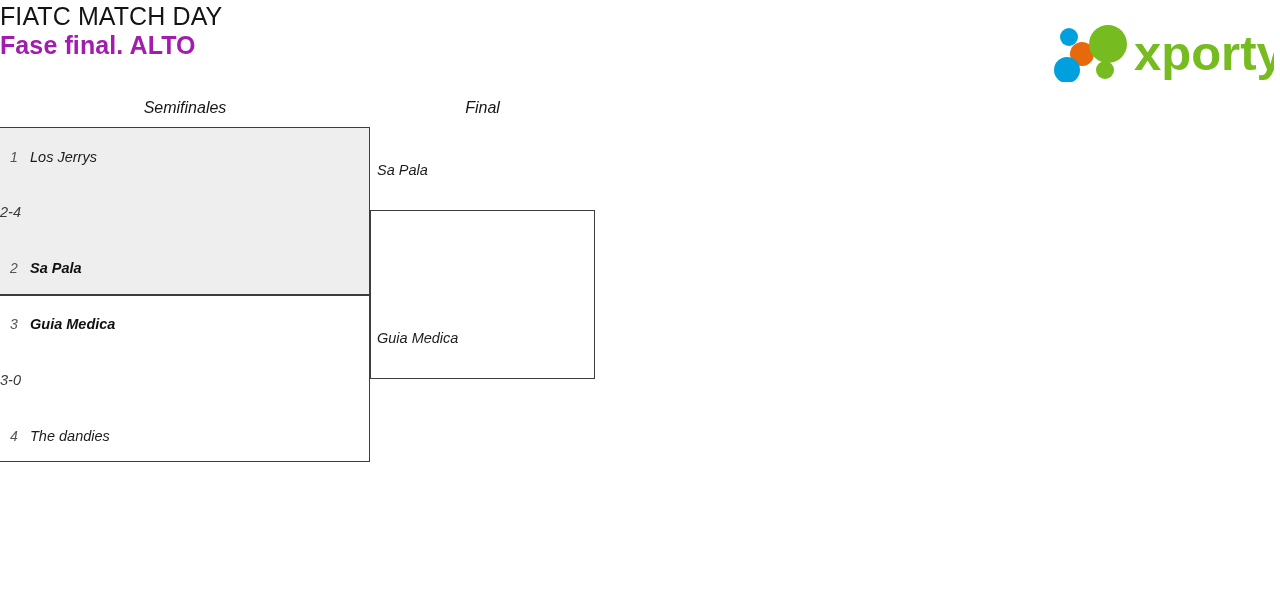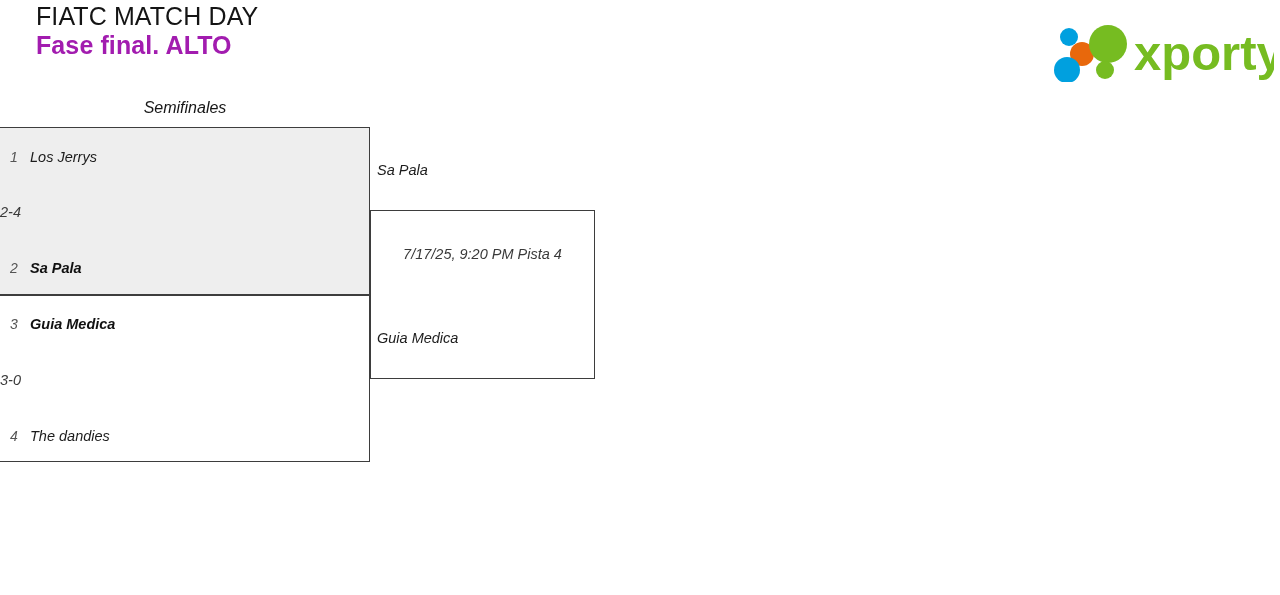--- a/index.html
+++ b/index.html
@@ -21,21 +21,20 @@
     position: absolute;
     left: 0;
     top: 0;
     width: 1280px;
     height: 78px;
   }
   .title-block {
     position: absolute;
     left: 0;
     top: 2px;
-    margin-left: 36px;
   }
   .title-line1 {
     font-size: 25px;
     line-height: 29px;
     font-weight: 400;
     color: #141414;
     letter-spacing: 0.1px;
     white-space: nowrap;
   }
   .title-line2 {
@@ -164,20 +163,21 @@
       <circle cx="55" cy="50" r="9" fill="#76bc21"></circle>
 
       <text x="84" y="50" font-family="'Liberation Sans', sans-serif" font-size="49" font-weight="700" fill="#76bc21">xporty</text>
     </svg>
   </div>
 </div>
 
 <div class="bracket">
 
   <div class="round-header r-semis">Semifinales</div>
+  <div class="round-header r-final">Final</div>
 
   <div class="match-box filled sf1"></div>
 
   <div class="competitor sf1-top">
     <span class="seed">1</span>
     <span class="team">Los Jerrys</span>
   </div>
 
   <div class="score sf1-score">2-4</div>
 
@@ -199,19 +199,18 @@
     <span class="seed">4</span>
     <span class="team">The dandies</span>
   </div>
 
   <div class="match-box plain fin"></div>
 
   <div class="competitor fin-top">
     <span class="team">Sa Pala</span>
   </div>
 
-  <div class="meta fin-meta">7/17/25, 9:20 PM Pista 4</div>
 
   <div class="competitor fin-bottom">
     <span class="team">Guia Medica</span>
   </div>
 
 </div>
 
 </body></html>

